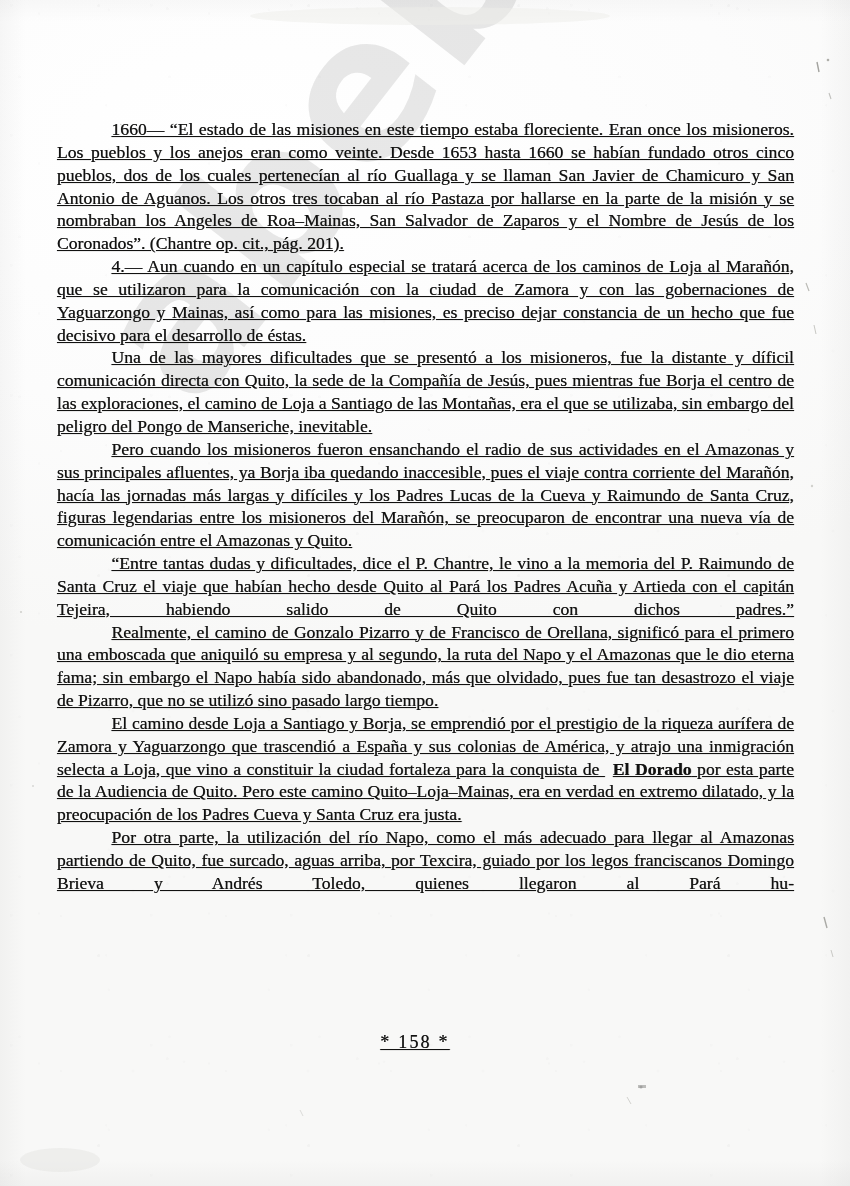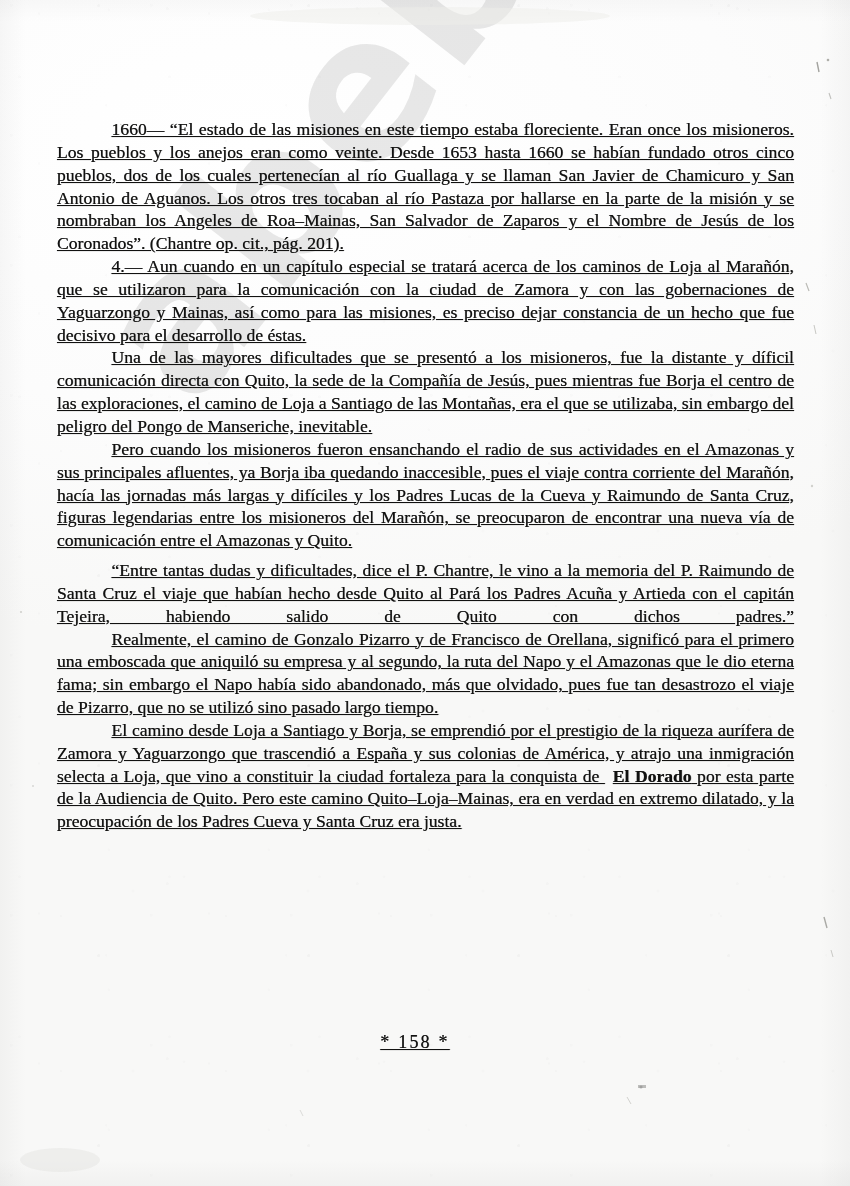--- a/index.html
+++ b/index.html
@@ -100,21 +100,20 @@
     -webkit-font-smoothing: none;
   }
   .para {
     margin: 0;
     text-indent: 3.1em;
     text-align: justify;
     text-align-last: left;
   }
   .para.last-justified {
     text-align-last: justify;
-    margin-top: 7px;
   }
   b, .bold { font-weight: 700; margin-left: 8px; }
 
   
   .text-column, .page-number {
     text-shadow:
       0.35px 0 0 rgba(20,20,20,0.40),
       -0.3px 0 0 rgba(20,20,20,0.22),
       0 0.35px 0 rgba(20,20,20,0.22);
     text-decoration: underline;
@@ -165,17 +164,18 @@
   </svg>
 
   <div class="text-column">
     <p class="para">1660— “El estado de las misiones en este tiempo estaba floreciente. Eran once los misioneros. Los pueblos y los anejos eran como veinte. Desde 1653 hasta 1660 se habían fundado otros cinco pueblos, dos de los cuales pertenecían al río Guallaga y se llaman San Javier de Chamicuro y San Antonio de Aguanos. Los otros tres tocaban al río Pastaza por hallarse en la parte de la misión y se nombraban los Angeles de Roa–Mainas, San Salvador de Zaparos y el Nombre de Jesús de los Coronados”. (Chantre op. cit., pág. 201).</p>
     <p class="para">4.— Aun cuando en un capítulo especial se tratará acerca de los caminos de Loja al Marañón, que se utilizaron para la comunicación con la ciudad de Zamora y con las gobernaciones de Yaguarzongo y Mainas, así como para las misiones, es preciso dejar constancia de un hecho que fue decisivo para el desarrollo de éstas.</p>
     <p class="para">Una de las mayores dificultades que se presentó a los misioneros, fue la distante y díficil comunicación directa con Quito, la sede de la Compañía de Jesús, pues mientras fue Borja el centro de las exploraciones, el camino de Loja a Santiago de las Montañas, era el que se utilizaba, sin embargo del peligro del Pongo de Manseriche, inevitable.</p>
     <p class="para">Pero cuando los misioneros fueron ensanchando el radio de sus actividades en el Amazonas y sus principales afluentes, ya Borja iba quedando inaccesible, pues el viaje contra corriente del Marañón, hacía las jornadas más largas y difíciles y los Padres Lucas de la Cueva y Raimundo de Santa Cruz, figuras legendarias entre los misioneros del Marañón, se preocuparon de encontrar una nueva vía de comunicación entre el Amazonas y Quito.</p>
     <p class="para last-justified">“Entre tantas dudas y dificultades, dice el P. Chantre, le vino a la memoria del P. Raimundo de Santa Cruz el viaje que habían hecho desde Quito al Pará los Padres Acuña y Artieda con el capitán Tejeira, habiendo salido de Quito con dichos padres.”</p>
     <p class="para">Realmente, el camino de Gonzalo Pizarro y de Francisco de Orellana, significó para el primero una emboscada que aniquiló su empresa y al segundo, la ruta del Napo y el Amazonas que le dio eterna fama;  sin embargo el Napo había sido abandonado, más que olvidado, pues fue tan desastrozo el viaje de Pizarro, que no se utilizó sino pasado largo tiempo.</p>
     <p class="para"><span>El camino desde Loja a Santiago y Borja, se emprendió por el prestigio de la riqueza aurífera de Zamora y Yaguarzongo que trascendió a España y sus colonias de América, y atrajo una inmigración selecta a Loja, que vino a constituir la ciudad fortaleza para la conquista de </span><b>El Dorado</b><span> por esta parte de la Audiencia de Quito.  Pero este camino Quito–Loja–Mainas, era en verdad en extremo dilatado, y la preocupación de los Padres Cueva y Santa Cruz era justa.</span></p>
+    <p class="para last-justified">Por otra parte, la utilización del río Napo, como el más adecuado para llegar al Amazonas partiendo de Quito, fue surcado, aguas arriba, por Texcira, guiado por los legos franciscanos Domingo Brieva y Andrés Toledo, quienes llegaron al Pará hu-</p>
   </div>
 
   <div class="page-number">* 158 *</div>
 
 </div>
 
 </body></html>

